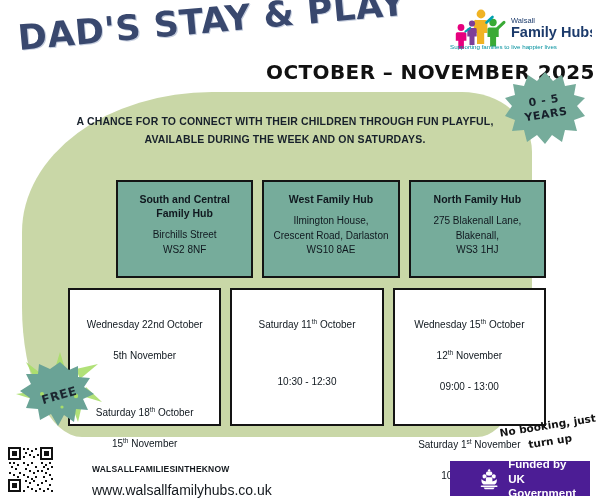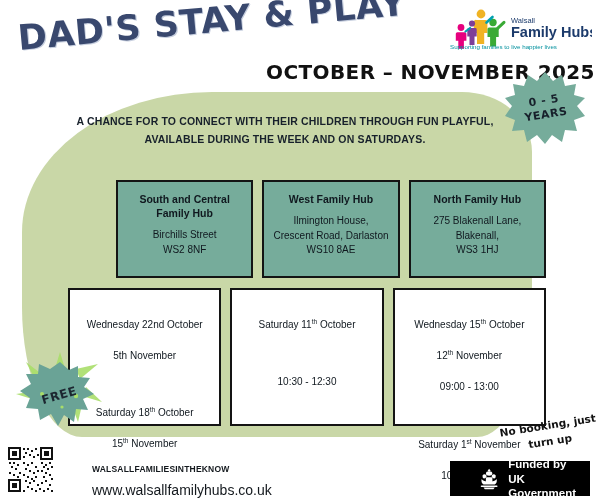--- a/index.html
+++ b/index.html
@@ -233,21 +233,21 @@
     font-weight: bold;
     font-size: 7.5px;
     line-height: 1.75;
     letter-spacing: 0.2px;
     color: #13181d;
   }
   .gov-logo {
     position: absolute;
     left: 450px; top: 461px;
     width: 140px; height: 35px;
-    background: #000000;
+    background: #4c1d95;
     display: flex;
     align-items: center;
     gap: 7px;
     padding-left: 27px;
     z-index: 6;
   }
   .gov-logo .gov-text {
     color: #ffffff;
     font-family: "Liberation Sans", sans-serif;
     font-weight: bold;

